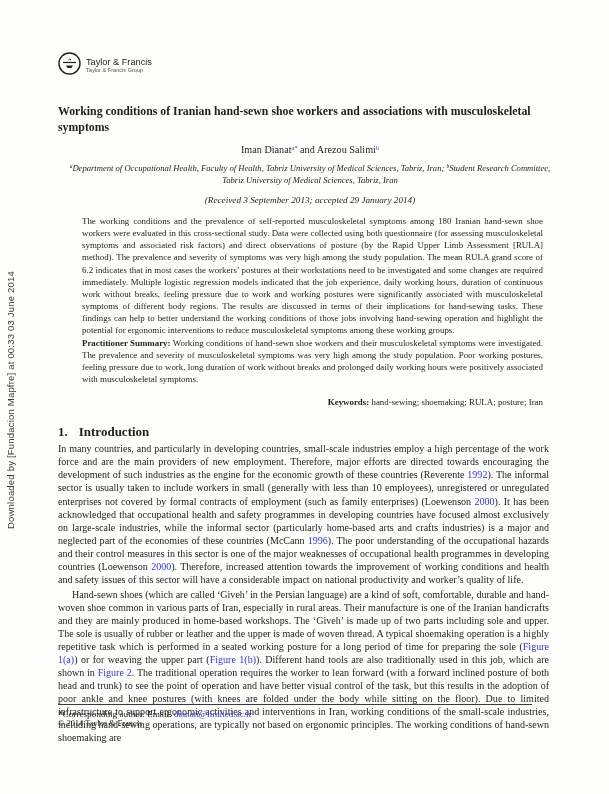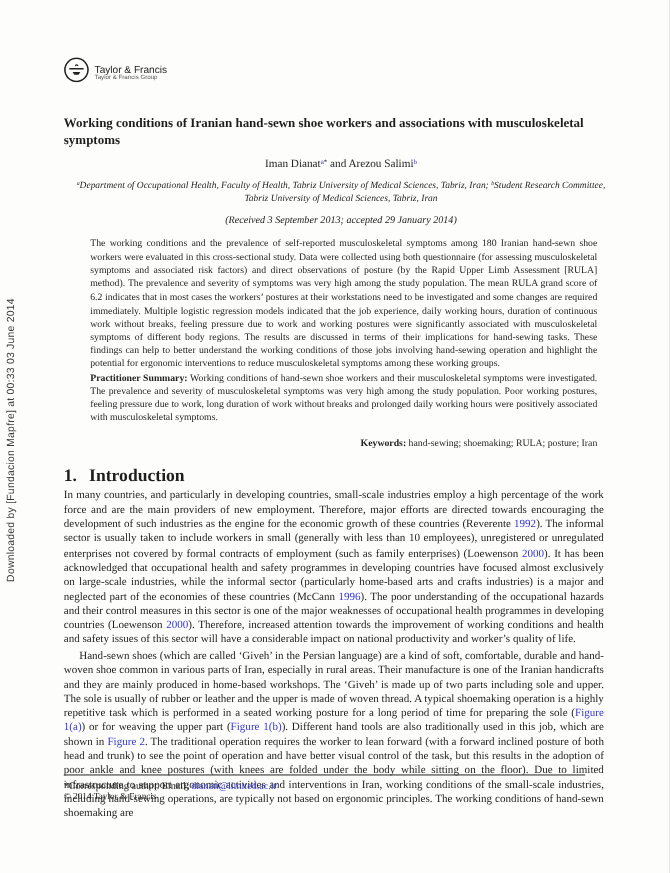--- a/index.html
+++ b/index.html
@@ -36,21 +36,21 @@
   .title { text-align:left; font-weight:bold; font-size:11.8px; line-height:15.5px; }
   .authors { text-align:center; font-size:10.2px; margin-top:9px; }
   .affiliation { text-align:center; font-style:italic; font-size:8.6px; line-height:11.5px; margin-top:8px; }
   .received { text-align:center; font-style:italic; font-size:9.2px; margin-top:9px; }
 
   .abstract-block { margin:10px 19px 0 24px; font-size:8.9px; line-height:12.15px; text-align:justify; }
   .abstract-block p { margin:0; }
   .abstract-block .ps { }
   .abstract-block .kw { margin-top:11px; text-align:right; }
 
-  .section-heading { font-size:16px; font-weight:bold; margin-top:16px; }
+  .section-heading { font-size:13px; font-weight:bold; margin-top:16px; }
   .section-heading .sec-label { margin-left:11px; }
 
   .body-text { font-size:10.05px; line-height:13.05px; text-align:justify; }
   .body-text p { margin:2px 13px 0 0; }
   .body-text p.indent { text-indent:14px; }
 
   
   .footnote { position:absolute; left:58px; top:704px; width:504px; font-size:9.2px; }
   .footnote .rule { width:474px; border-top:1px solid #3a3a3a; margin-bottom:4px; }
   .copyright { position:absolute; left:58px; top:719px; font-size:8.4px; }

